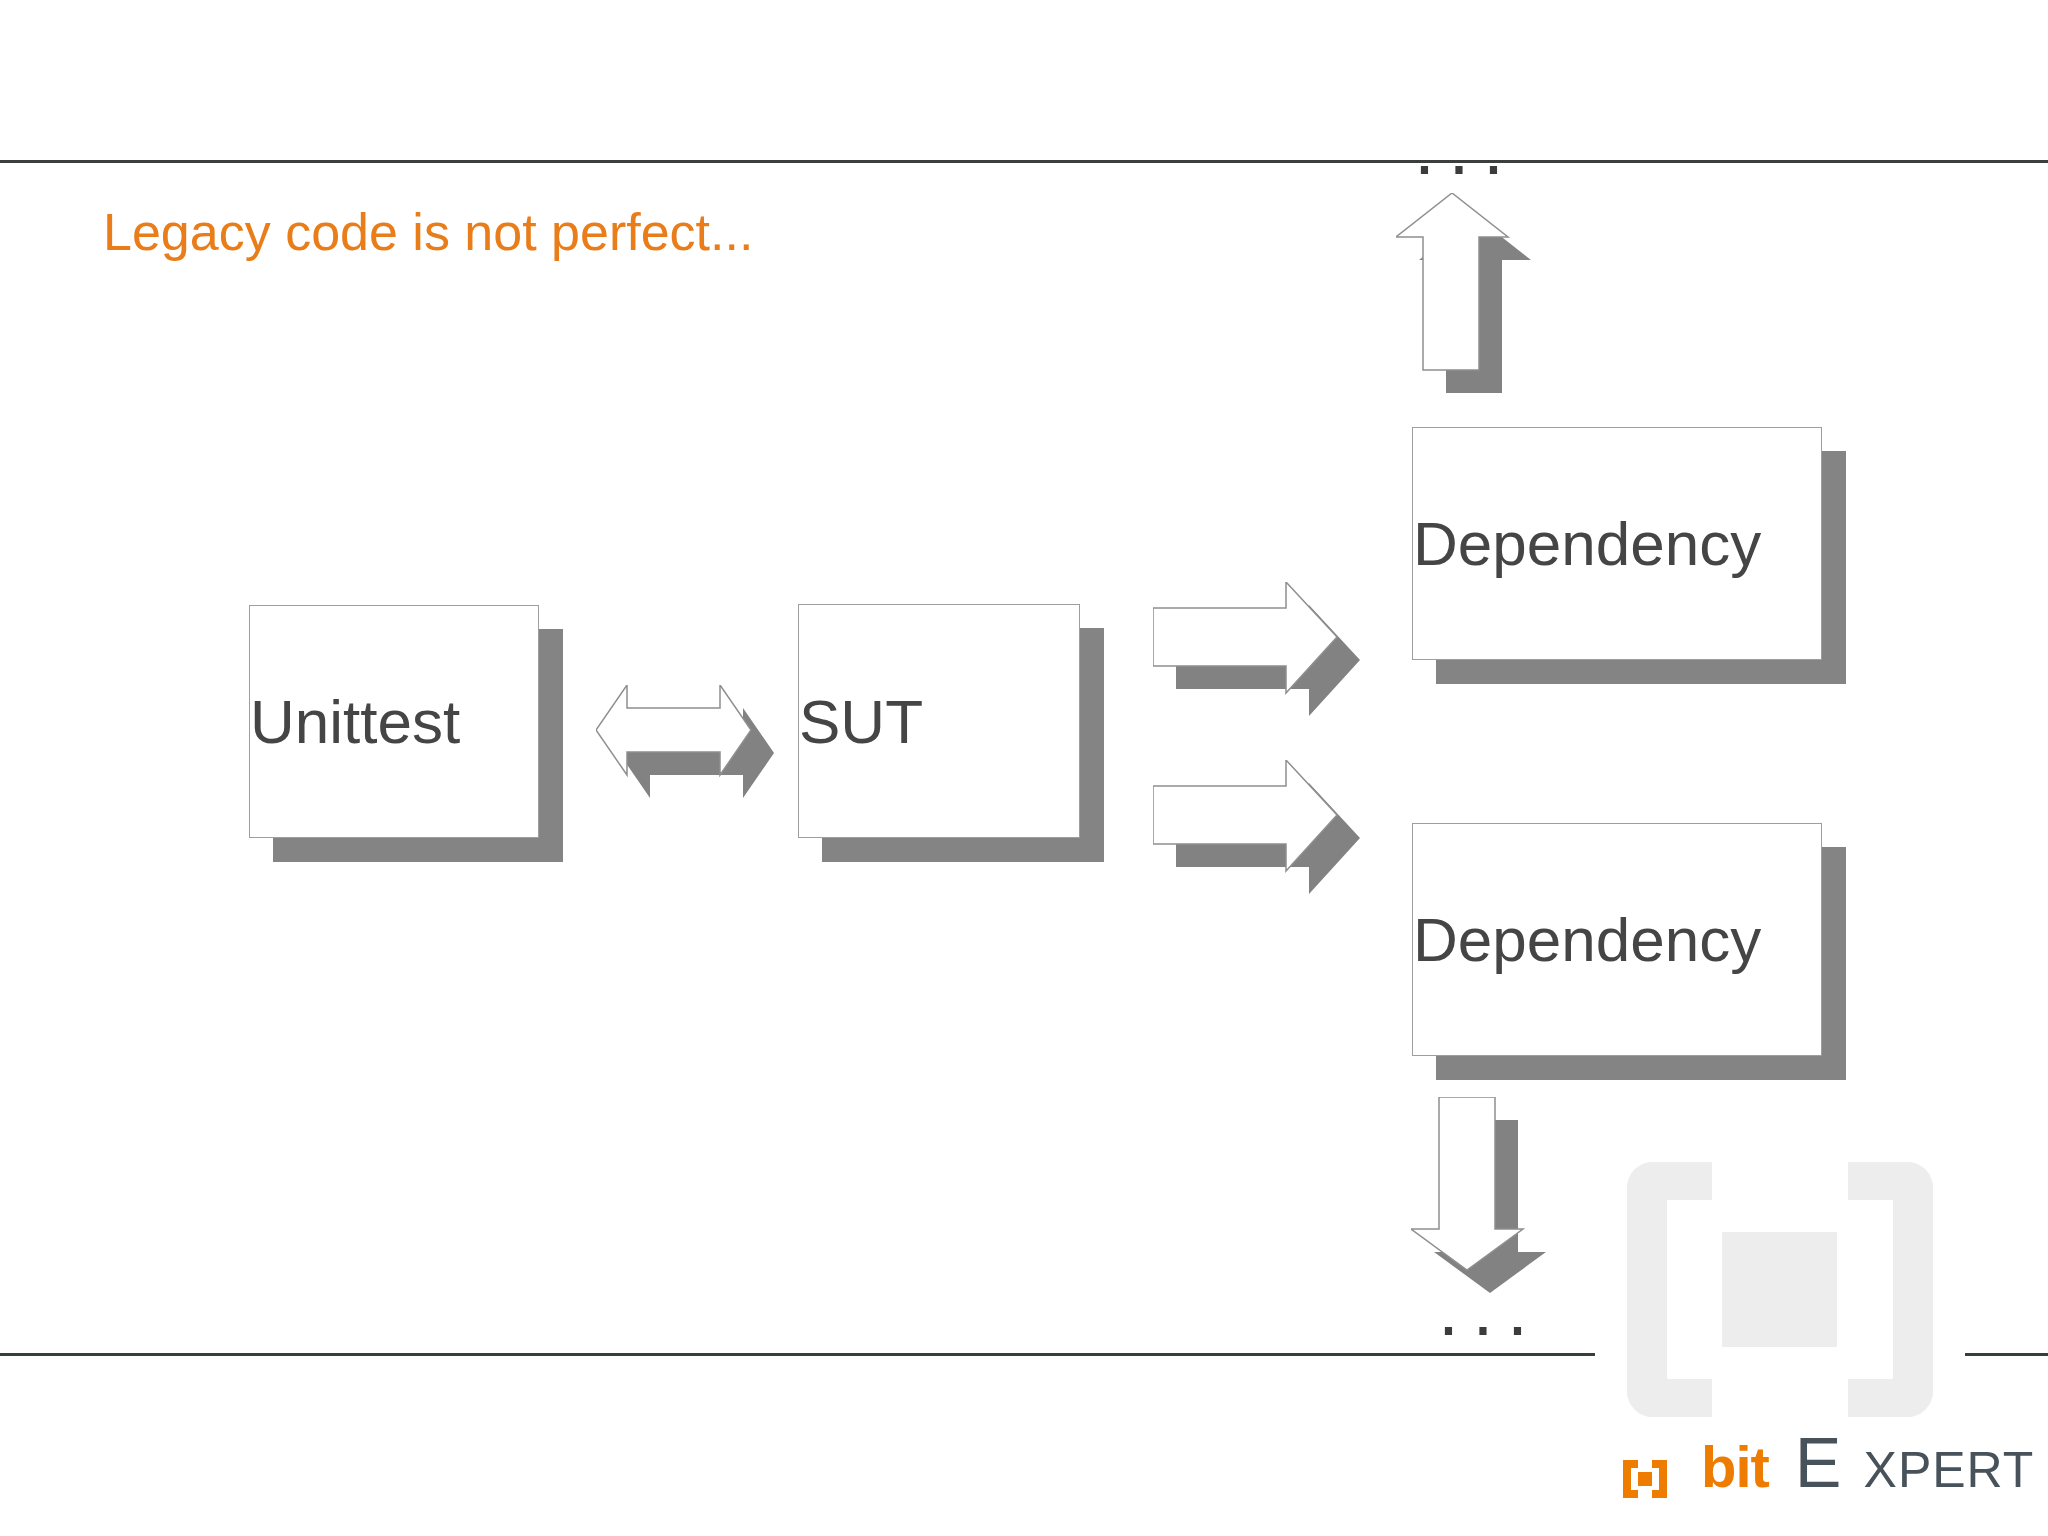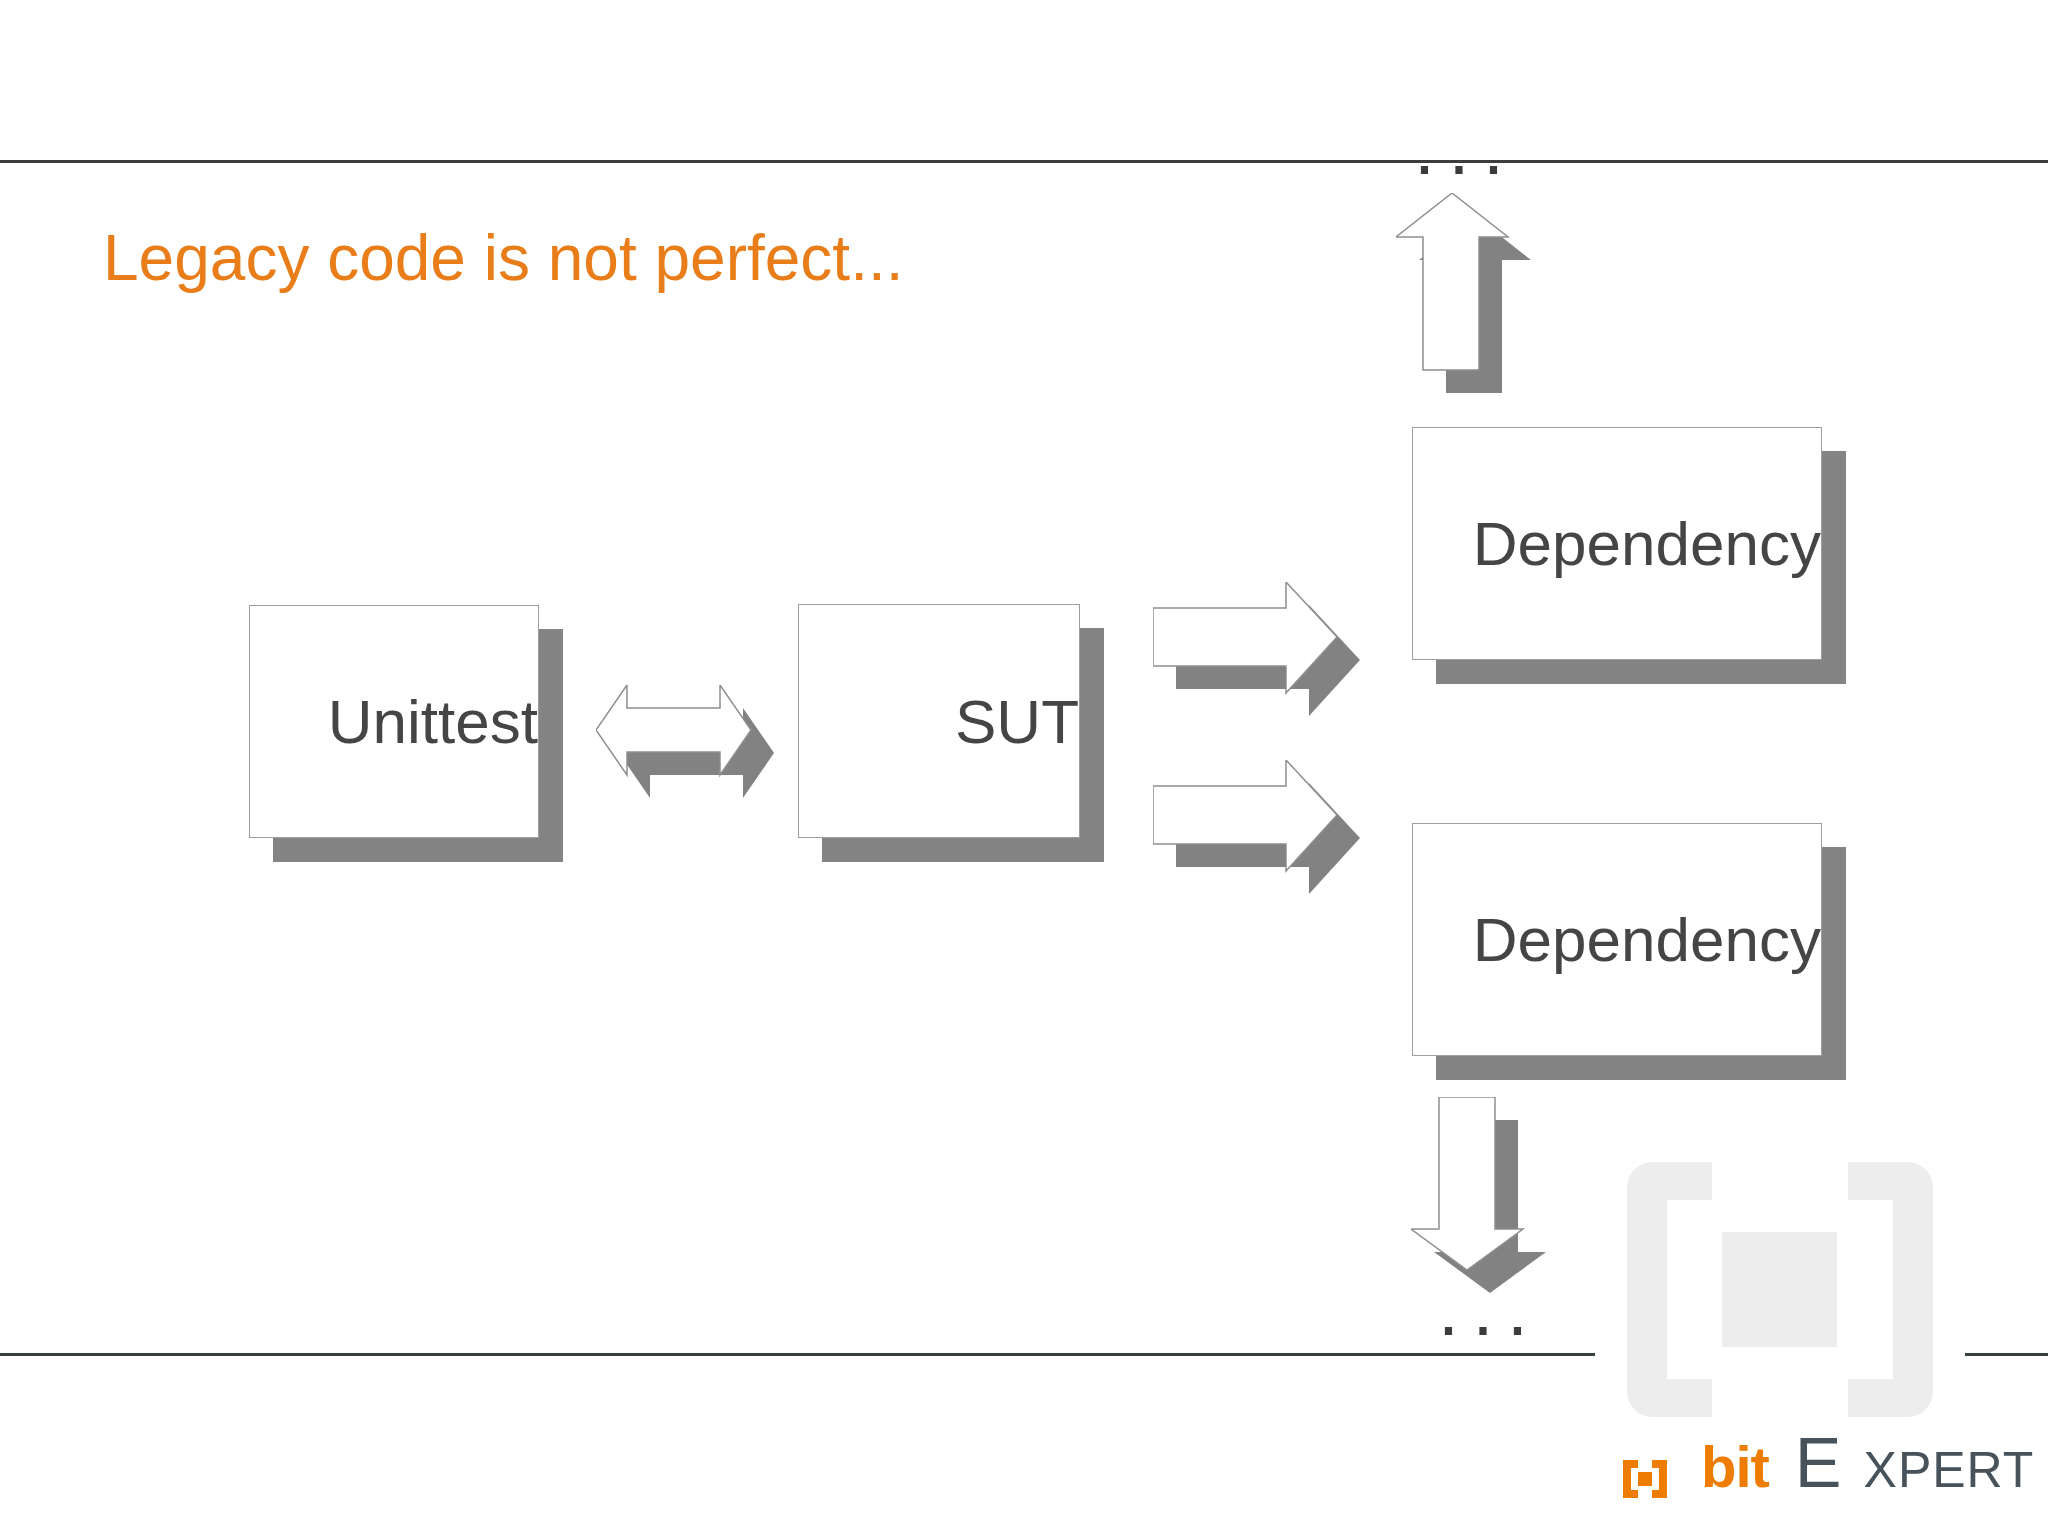--- a/index.html
+++ b/index.html
@@ -19,31 +19,30 @@
   .rule-top{
     position:absolute;left:0;top:160px;width:2048px;height:3px;
     background:#3a3f3e;
   }
   .rule-bottom{
     position:absolute;left:0;top:1353px;width:2048px;height:3px;
     background:#33403c;
   }
   .slide-heading{
     position:absolute;left:103px;top:206px;
-    font-size:64px;line-height:1;color:#e87d19;
+    font-size:52px;line-height:1;color:#e87d19;
     white-space:nowrap;
-    margin-top:20px;
   }
   
   .dbox{
     position:absolute;
     background:#ffffff;
     border:1px solid #9e9e9e;
     box-shadow:24px 24px 0 0 #848484;
-    display:flex;align-items:center;justify-content:flex-end;
+    display:flex;align-items:center;justify-content:flex-start;
     font-size:62px;color:#454545;
     box-sizing:border-box;
   }
   .box-unittest{left:249px;top:605px;width:290px;height:233px;}
   .box-sut{left:798px;top:604px;width:282px;height:234px;}
   .box-dep-top{left:1412px;top:427px;width:410px;height:233px;}
   .box-dep-bottom{left:1412px;top:823px;width:410px;height:233px;}
   
   .arrow{position:absolute;}
   .a-bidir{left:596px;top:685px;}

